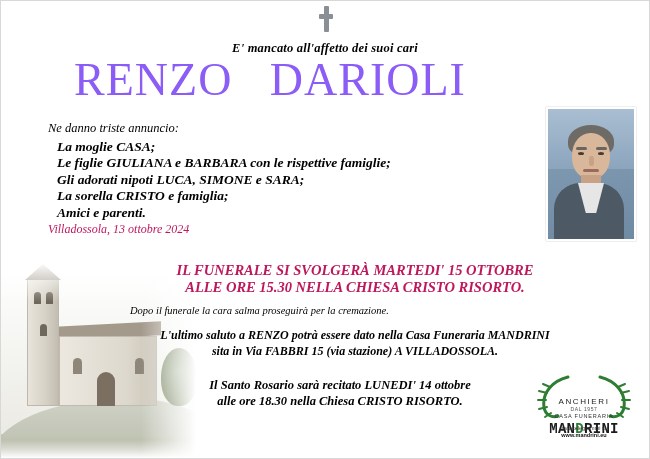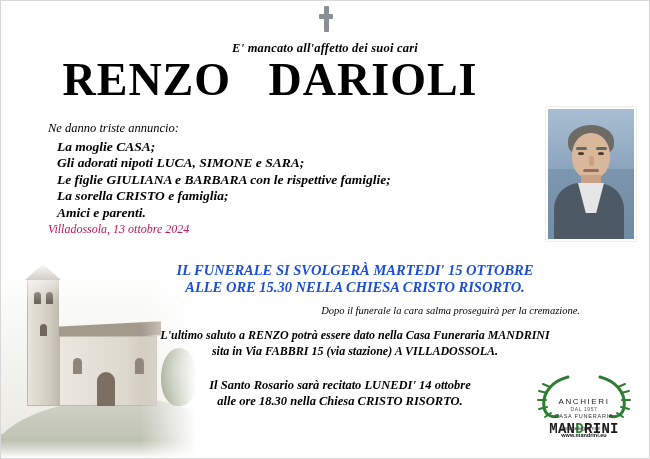--- a/index.html
+++ b/index.html
@@ -68,23 +68,23 @@
     letter-spacing: 0.2px;
   }
   .name {
     position: absolute;
     top: 53px;
     left: 0;
     width: 540px;
     text-align: center;
     font-family: "Liberation Serif", serif;
     font-size: 46px;
-    font-weight: bold;
+    font-weight: normal;
     letter-spacing: 1px;
-    color: #000000;
+    color: #8b5cf6;
     white-space: pre;
   }
   .age {
     position: absolute;
     top: 101px;
     left: 0;
     width: 650px;
     text-align: center;
     font-size: 11.5px;
     font-style: italic;
@@ -125,28 +125,28 @@
   .funeral {
     position: absolute;
     left: 130px;
     top: 262px;
     width: 450px;
     text-align: center;
     font-size: 14.5px;
     font-weight: bold;
     font-style: italic;
     line-height: 17px;
-    color: #1d4ed8;
+    color: #be185d;
   }
   .cremation {
     position: absolute;
     left: 130px;
     top: 305px;
     width: 450px;
-    text-align: right;
+    text-align: left;
     font-size: 10.5px;
     font-style: italic;
     color: #000;
   }
   .farewell {
     position: absolute;
     left: 120px;
     top: 327px;
     width: 470px;
     text-align: center;
@@ -395,22 +395,22 @@
     <div class="v"></div>
     <div class="h"></div>
   </div>
 
   <div class="preline">E' mancato all'affetto dei suoi cari</div>
   <div class="name">RENZO   DARIOLI</div>
 
   <div class="announce-intro">Ne danno triste annuncio:</div>
   <div class="family">
     <div>La moglie CASA;</div>
+    <div>Le figlie GIULIANA e BARBARA con le rispettive famiglie;</div>
     <div>Gli adorati nipoti LUCA, SIMONE e SARA;</div>
-    <div>Le figlie GIULIANA e BARBARA con le rispettive famiglie;</div>
     <div>La sorella CRISTO e famiglia;</div>
     <div>Amici e parenti.</div>
   </div>
   <div class="place-date">Villadossola, 13 ottobre 2024</div>
 
   <div class="photo">
     <div class="bg-top"></div>
     <div class="hair"></div>
     <div class="face"></div>
     <div class="brow-l"></div>

